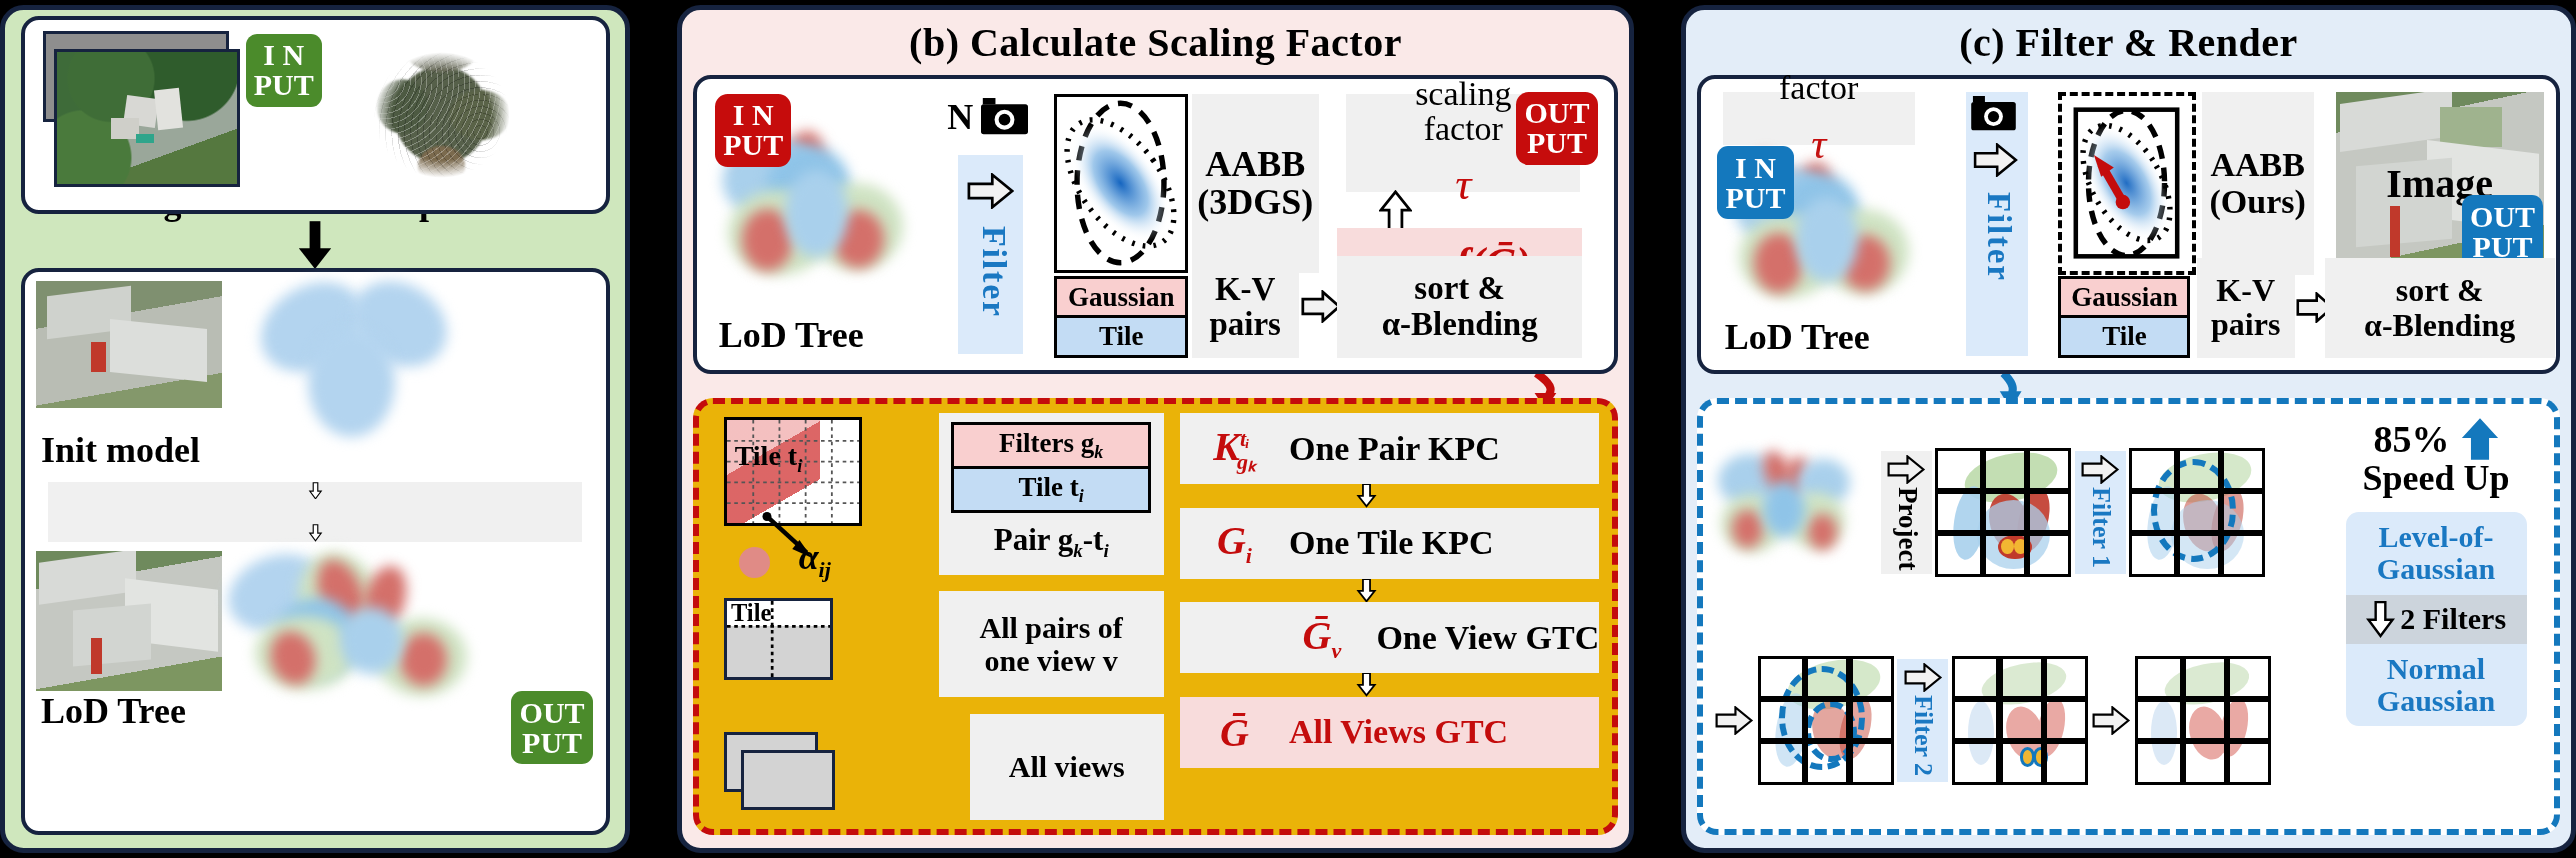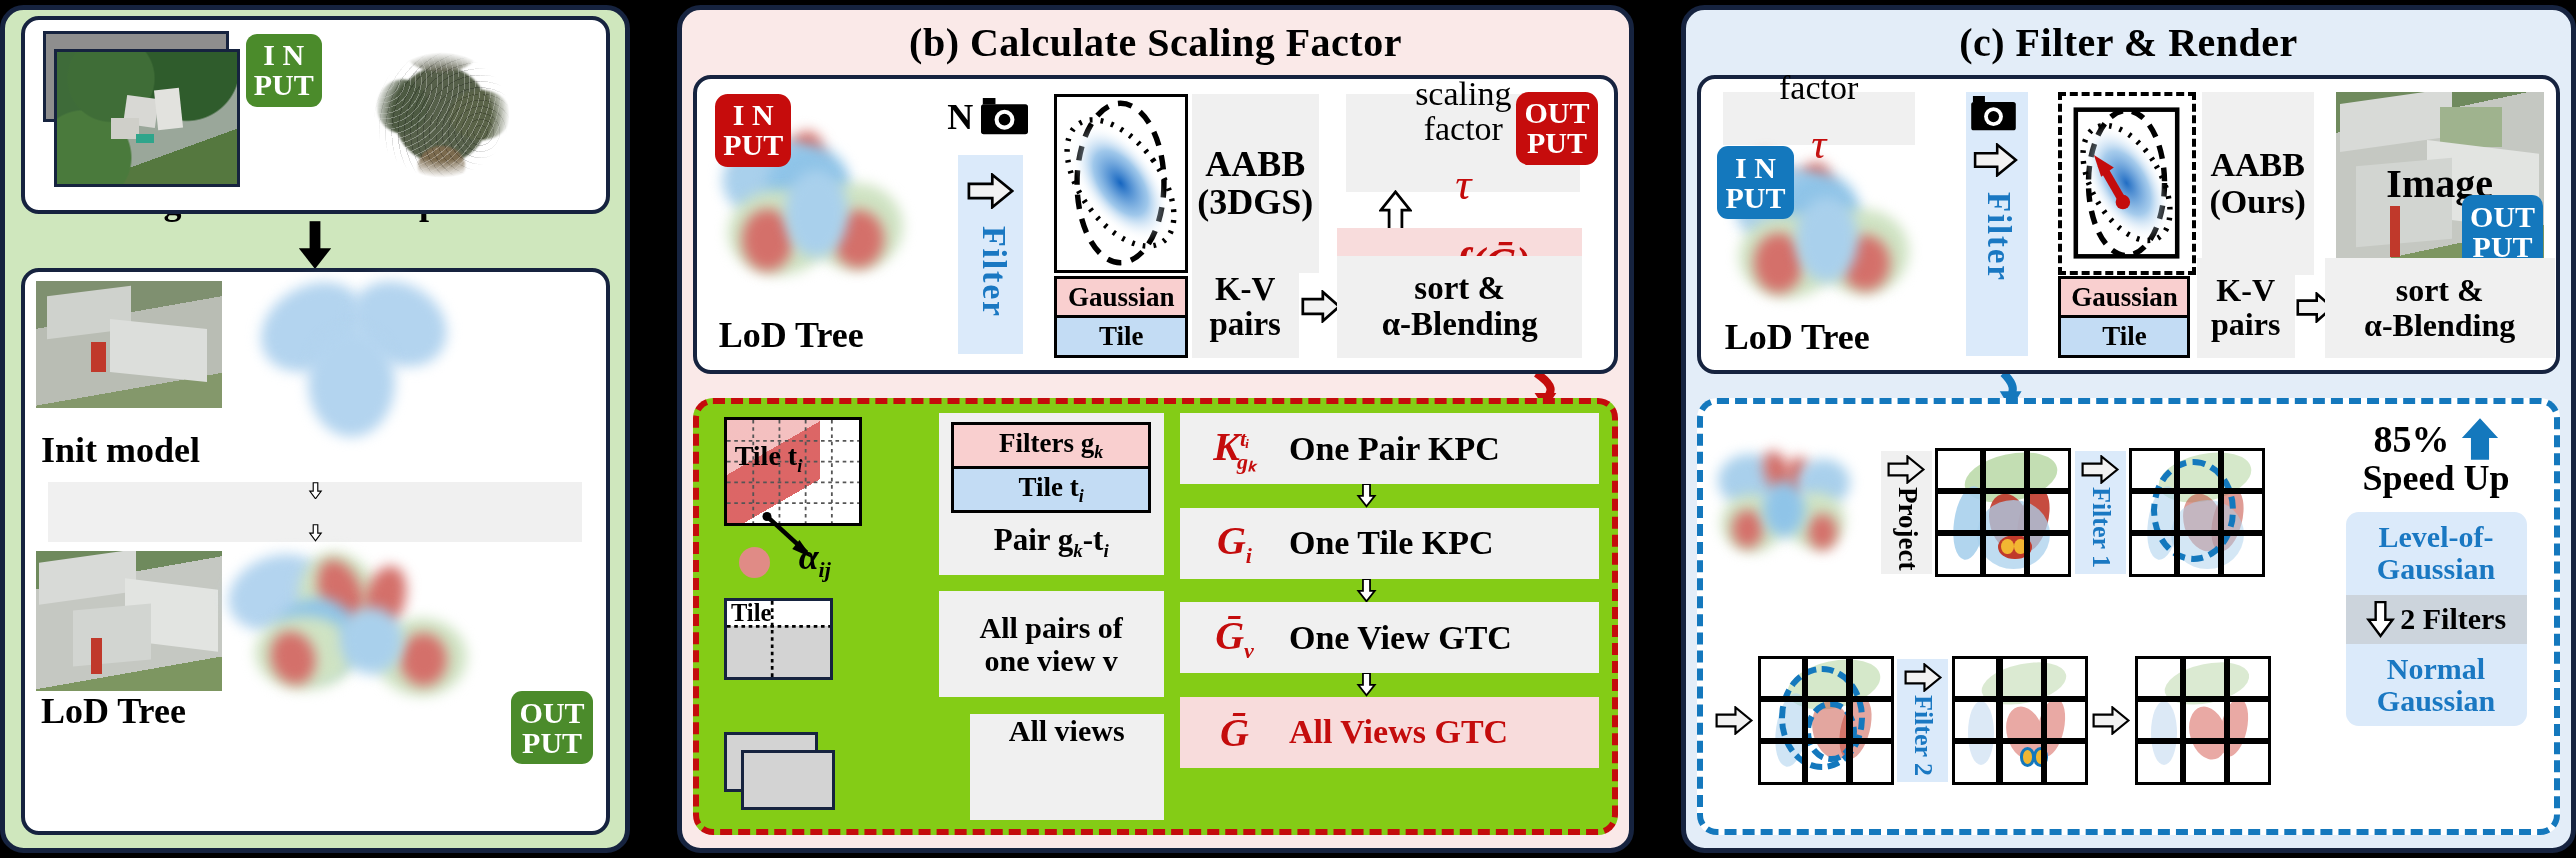--- a/index.html
+++ b/index.html
@@ -64,21 +64,21 @@
   .photo { background:#8a9a86; border:3.6px solid #16233f; position:relative; overflow:hidden; }
   .cap { font-weight:bold; font-size:36px; text-align:center; color:#000; }
   .greybox { background:#f0f0f0;flex-direction:column; }
   .pinkbox { background:#f8dcdc; }
   .bluebox { background:#dbeafa; }
 
   .redtext { color:#c40c0c; }
   .bluetext { color:#1a78c2; }
   .greentext { color:#4b8b2b; }
 
-  .dashbox-red  { border:6.3px dashed #c40c0c; border-radius:20px; background:#84cc16; }
+  .dashbox-red  { border:6.3px dashed #c40c0c; border-radius:20px; background:#eab308; }
   .dashbox-blue { border:6.3px dashed #1478bd; border-radius:20px; background:#fff; }
 
   .vlabel { writing-mode:vertical-rl; text-orientation:mixed; }
 
   
   .blobs { position:relative; }
   .blob { position:absolute; border-radius:50%; filter:blur(6.3px); }
 
   .tilegrid { position:relative; background:#fff; border:3.6px solid #000; }
   .tilegrid .vline { position:absolute; top:0; bottom:0; width:6.3px; background:#000; }
@@ -384,21 +384,21 @@
           <div style="font-size:31px;font-weight:bold;text-align:center;margin-top:9px;">
             <span>Pair g</span><sub style="font-size:19px;font-style:italic;">k</sub><span>-t</span><sub style="font-size:19px;font-style:italic;">i</sub>
           </div>
         </div>
         <div class="greybox" style="flex:1;display:flex;align-items:center;justify-content:center;">
           <div style="font-size:30px;font-weight:bold;line-height:1.12;text-align:center;">
             <div>All pairs of</div>
             <div>one view v</div>
           </div>
         </div>
-        <div class="greybox" style="flex:1;display:flex;align-items:center;justify-content:flex-start;margin-left:31px;">
+        <div class="greybox" style="flex:1;display:flex;align-items:center;justify-content:center;margin-left:31px;">
           <div style="font-size:30px;font-weight:bold;">All views</div>
         </div>
       </div>
 
       <div style="flex:1;display:flex;flex-direction:column;position:relative;padding-left:16.3px;">
         <div class="rowgrey" style="height:71px;">
           <div class="redtext" style="width:109px;text-align:center;font-size:40px;font-weight:bold;font-style:italic;">
             <span>K</span><sup style="font-size:22px;">tᵢ</sup><sub style="font-size:22px;margin-left:-12.7px;">gₖ</sub>
           </div>
           <div style="font-size:34px;font-weight:bold;">One Pair  KPC</div>
@@ -412,21 +412,21 @@
           <div class="redtext" style="width:109px;text-align:center;font-size:40px;font-weight:bold;font-style:italic;">
             <span>G</span><sub style="font-size:22px;">i</sub>
           </div>
           <div style="font-size:34px;font-weight:bold;">One Tile  KPC</div>
         </div>
         <div style="height:23.6px;display:flex;align-items:center;padding-left:172px;">
           <svg width="29" height="23.6" viewBox="0 0 32 40">
               <polygon points="10,0 22,0 22,20 30,20 16,38 2,20 10,20" fill="#fff" stroke="#000" stroke-width="3"></polygon>
             </svg>
         </div>
-        <div class="rowgrey" style="height:71px;">
+        <div class="rowgrey" style="height:71px;justify-content:flex-end;">
           <div class="redtext" style="width:109px;text-align:center;font-size:40px;font-weight:bold;font-style:italic;">
             <span>Ḡ</span><sub style="font-size:22px;">v</sub>
           </div>
           <div style="font-size:34px;font-weight:bold;">One View GTC</div>
         </div>
         <div style="height:23.6px;display:flex;align-items:center;padding-left:172px;">
           <svg width="29" height="23.6" viewBox="0 0 32 40">
               <polygon points="10,0 22,0 22,20 30,20 16,38 2,20 10,20" fill="#fff" stroke="#000" stroke-width="3"></polygon>
             </svg>
         </div>

